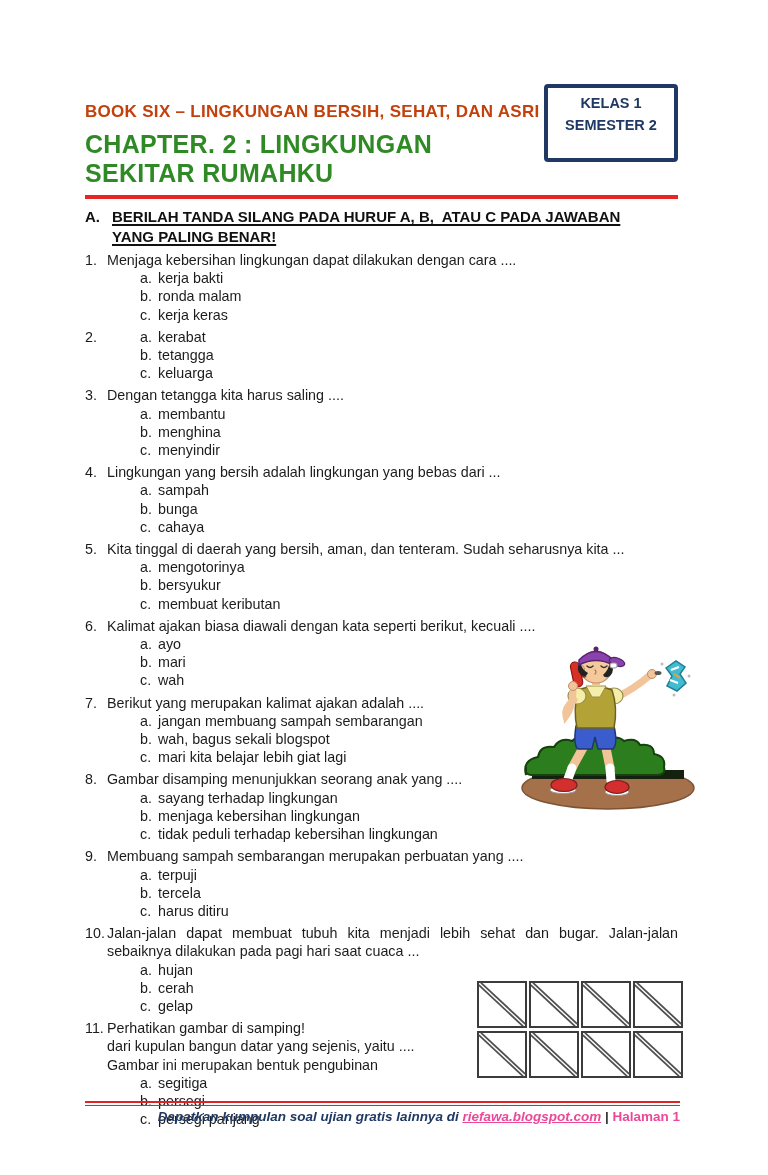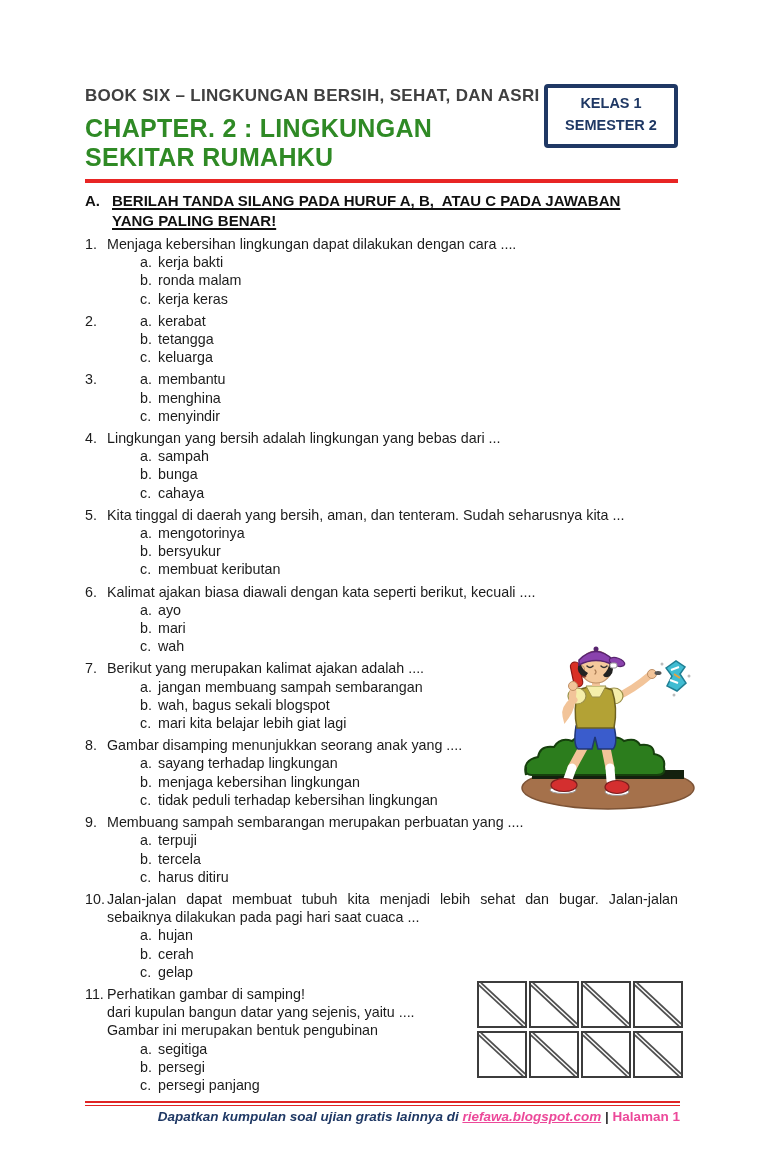--- a/index.html
+++ b/index.html
@@ -17,30 +17,30 @@
   }
   .content {
     position: absolute;
     left: 85px;
     right: 90px;
     top: 84px;
   }
   
   .header { display: flex; justify-content: space-between; align-items: flex-start; }
   .book-title {
-    font-size: 17px; font-weight: bold; color: #404040; letter-spacing: .3px;
-    margin-top: 2px;
+    font-size: 17px; font-weight: bold; color: #c2410c; letter-spacing: .3px;
+    margin-top: 18px;
   }
   .chapter-title {
     font-size: 25px; font-weight: bold; color: #2f8a25; letter-spacing: .3px;
     margin-top: 8px;
   }
   .class-box {
     border: 4px solid #1f3864; border-radius: 4px;
-    width: 134px; padding: 4px 2px 8px; text-align: center;
+    width: 134px; padding: 4px 2px 22px; text-align: center;
     color: #1f3864; font-weight: bold; font-size: 14.5px; line-height: 22px;
     background: #fff; flex: none;
   }
   .red-rule { height: 4px; background: #e82524; margin-top: 7px; }
   
   .section-heading {
     display: flex; margin-top: 8px;
     font-weight: bold; font-size: 15px; line-height: 20px; color: #111;
   }
   .sec-label { width: 27px; flex: none; }
@@ -143,20 +143,23 @@
                 <span class="opt-label">c.</span>
                 <span class="opt-text">keluarga</span>
               </div>
             </div>
     </div>
   </div>
 
   <div class="question">
     <span class="q-num">3.</span>
     <div class="q-body">
+      <div class="q-text">
+              <span class="q-line">Dengan tetangga kita harus saling ....</span>
+            </div>
       <div class="options">
               <div class="opt">
                 <span class="opt-label">a.</span>
                 <span class="opt-text">membantu</span>
               </div>
               <div class="opt">
                 <span class="opt-label">b.</span>
                 <span class="opt-text">menghina</span>
               </div>
               <div class="opt">

